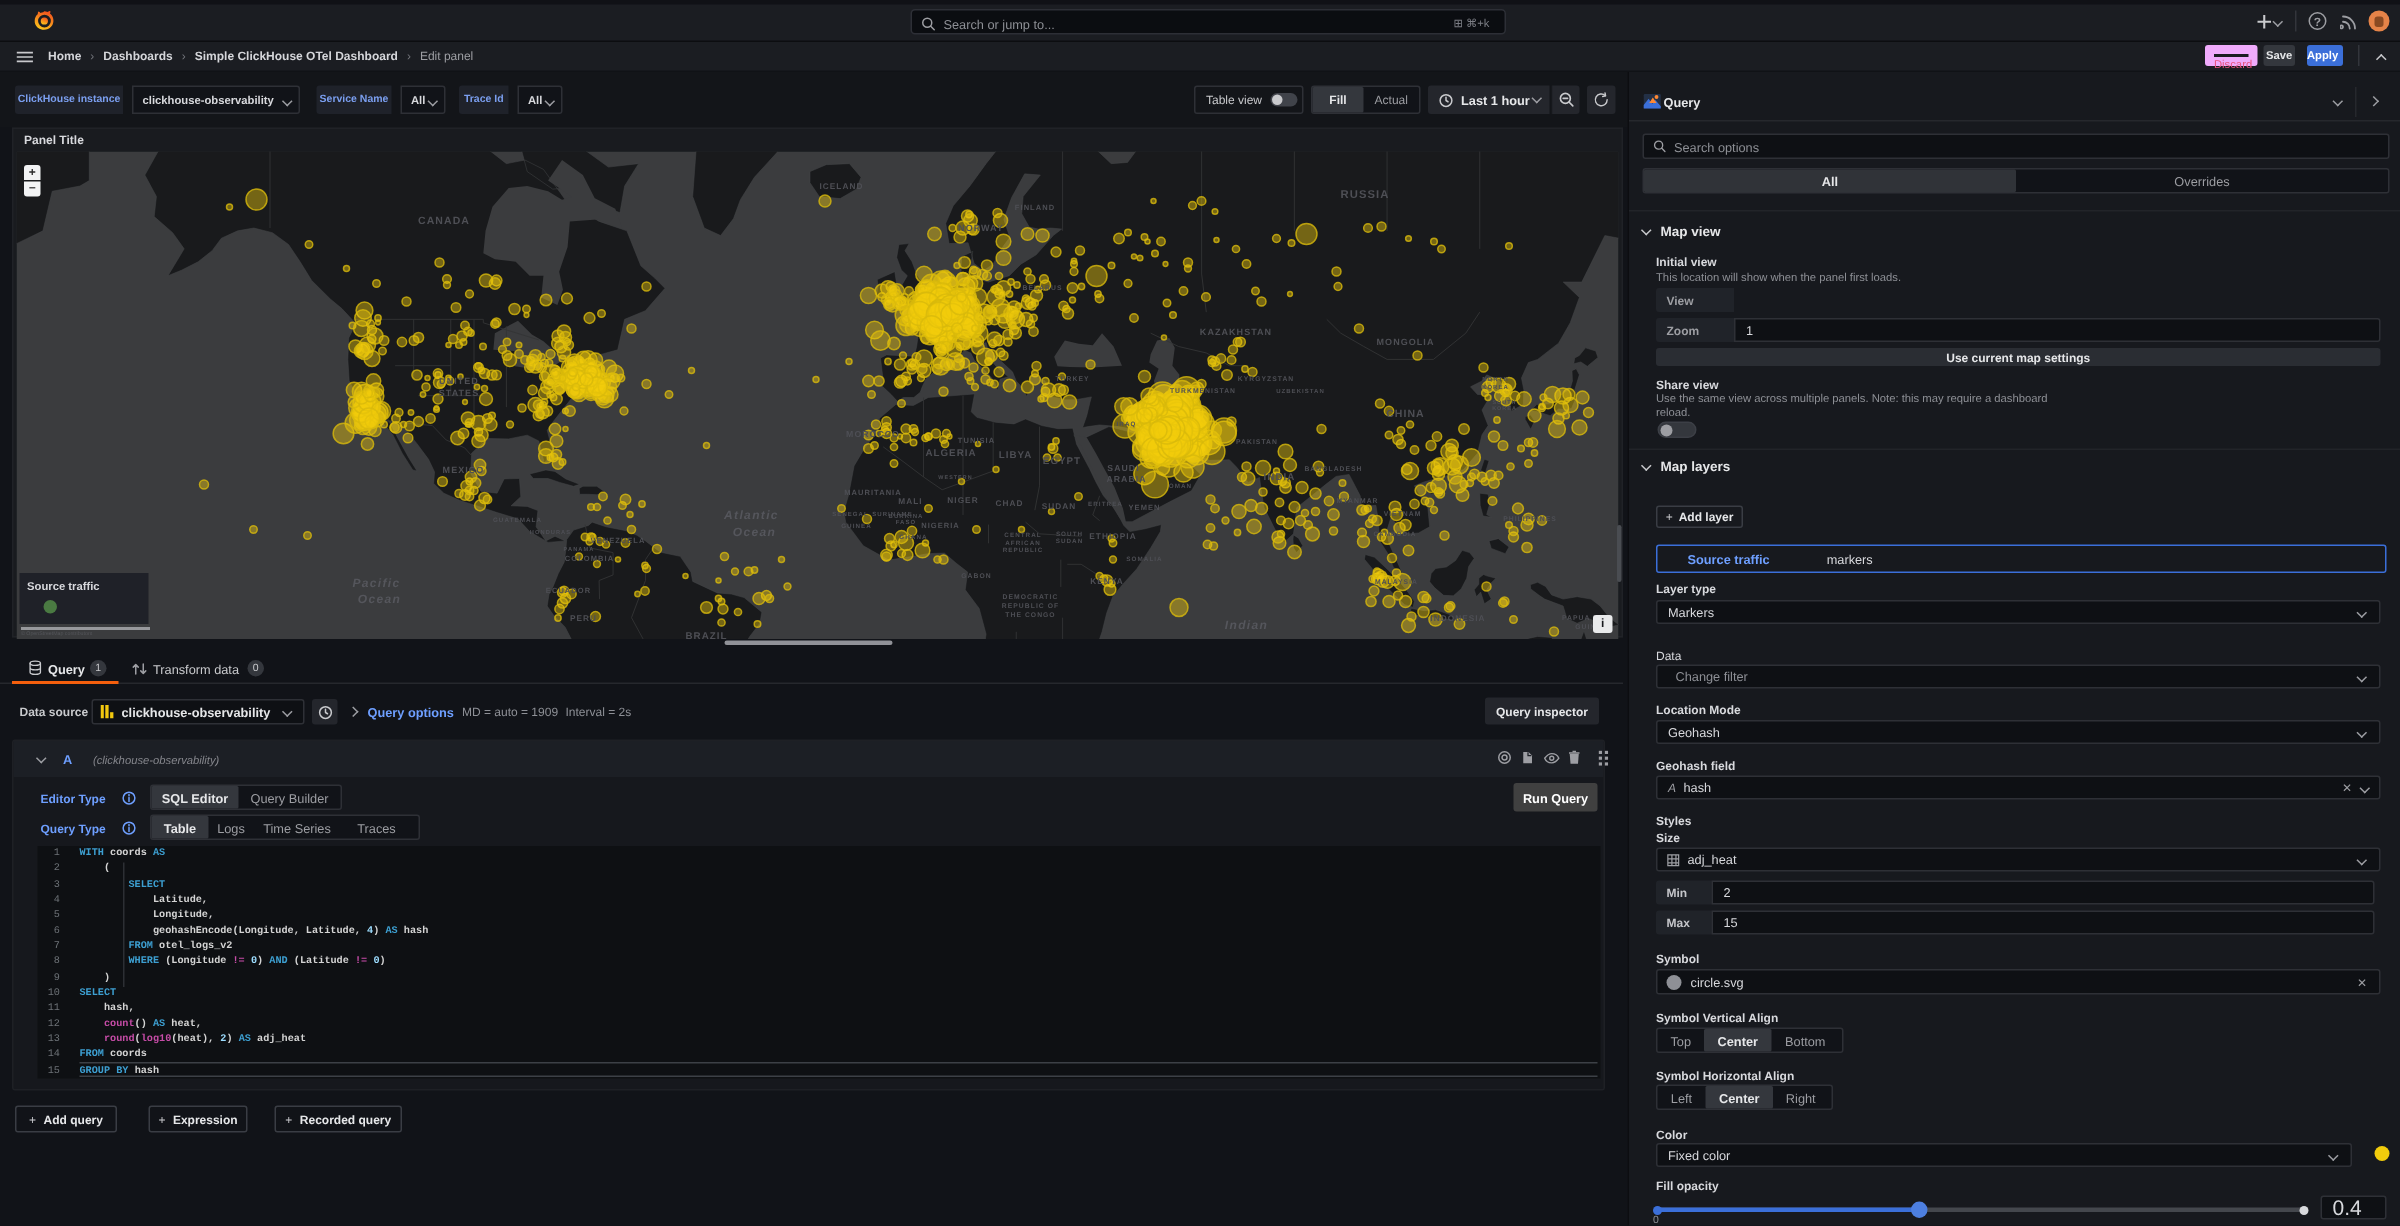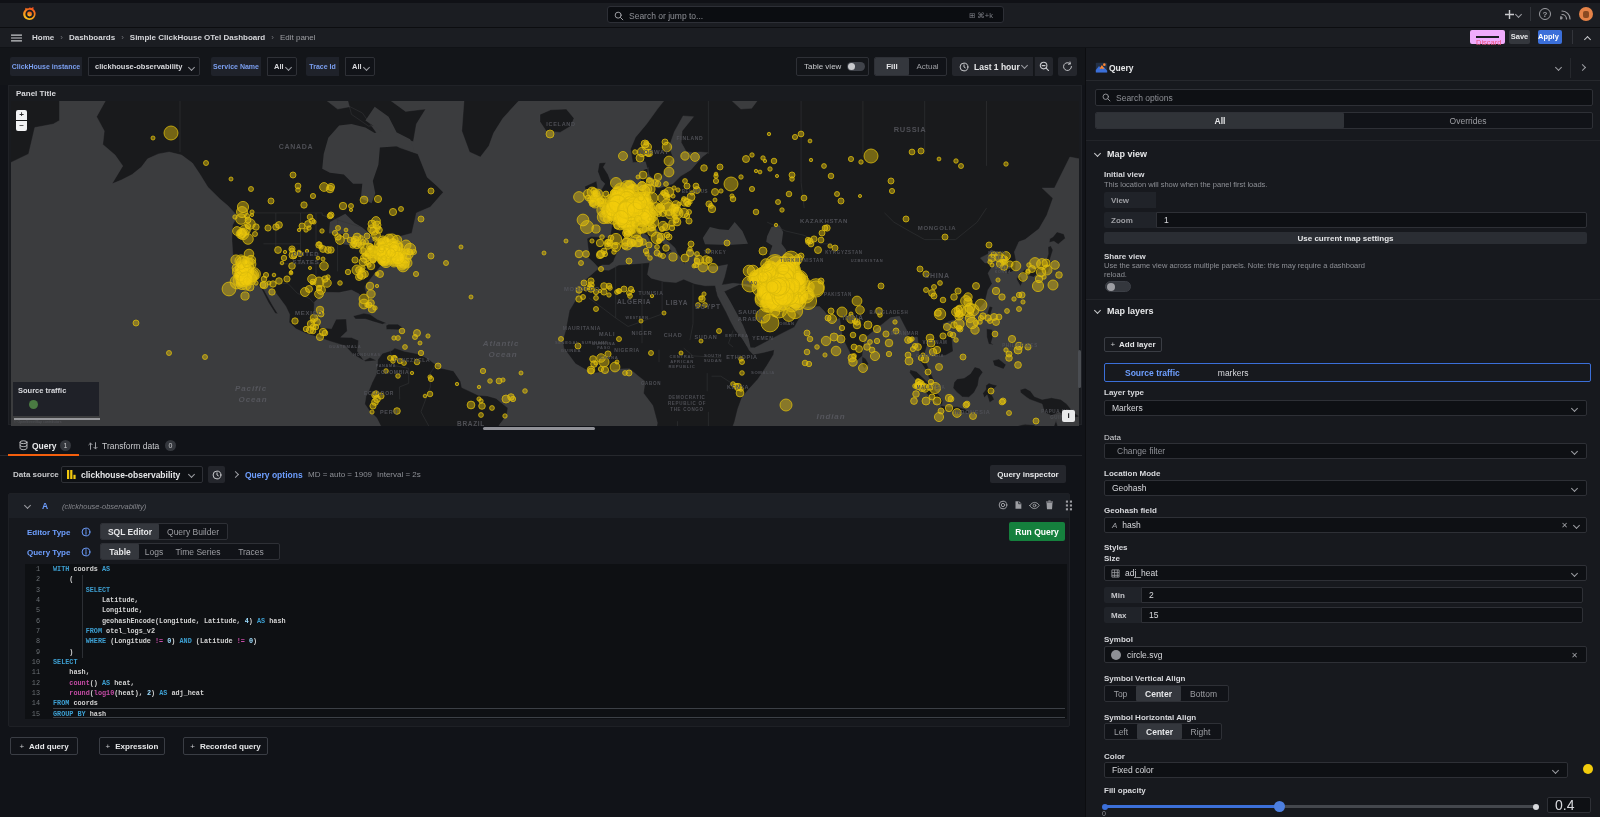--- a/index.html
+++ b/index.html
@@ -1656,21 +1656,21 @@
     </div>
     <div class="abs" style="left:18px;top:34px;font-size:8px;font-weight:bold;color:#6e9fff">Editor Type</div>
     <svg class="abs" style="left:72px;top:33px" width="10" height="10" viewBox="0 0 12 12">
       <circle cx="6" cy="6" r="4.7" class="ic" style="stroke:#6e9fff"></circle>
       <path d="M6 5.5V8.7M6 3.2v1" class="ic" style="stroke:#6e9fff"></path>
     </svg>
     <div class="seg abs" style="left:91px;top:29px;width:128px;height:17px">
       <span class="on" style="width:58px;font-size:8.5px">SQL Editor</span>
       <span style="width:68px;font-size:8.5px">Query Builder</span>
     </div>
-    <div class="abs" style="left:1000px;top:28px;width:56px;height:19px;background:#15803d;border-radius:2px;color:#fff;font-size:8.5px;font-weight:bold;display:flex;align-items:center;justify-content:center">Run Query</div>
+    <div class="abs" style="left:1000px;top:28px;width:56px;height:19px;background:#404040;border-radius:2px;color:#fff;font-size:8.5px;font-weight:bold;display:flex;align-items:center;justify-content:center">Run Query</div>
     <div class="abs" style="left:18px;top:54px;font-size:8px;font-weight:bold;color:#6e9fff">Query Type</div>
     <svg class="abs" style="left:72px;top:53px" width="10" height="10" viewBox="0 0 12 12">
       <circle cx="6" cy="6" r="4.7" class="ic" style="stroke:#6e9fff"></circle>
       <path d="M6 5.5V8.7M6 3.2v1" class="ic" style="stroke:#6e9fff"></path>
     </svg>
     <div class="seg abs" style="left:91px;top:49px;width:180px;height:17px">
       <span class="on" style="width:38px;font-size:8.5px">Table</span>
       <span style="width:30px;font-size:8.5px">Logs</span>
       <span style="width:58px;font-size:8.5px">Time Series</span>
       <span style="width:48px;font-size:8.5px">Traces</span>

